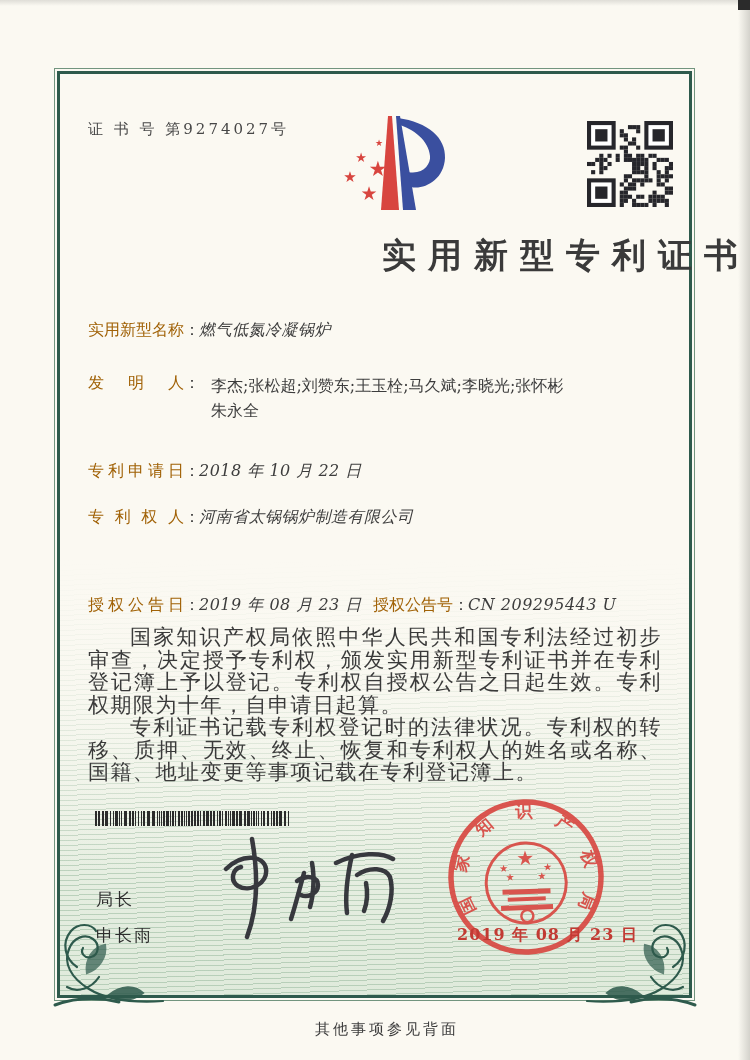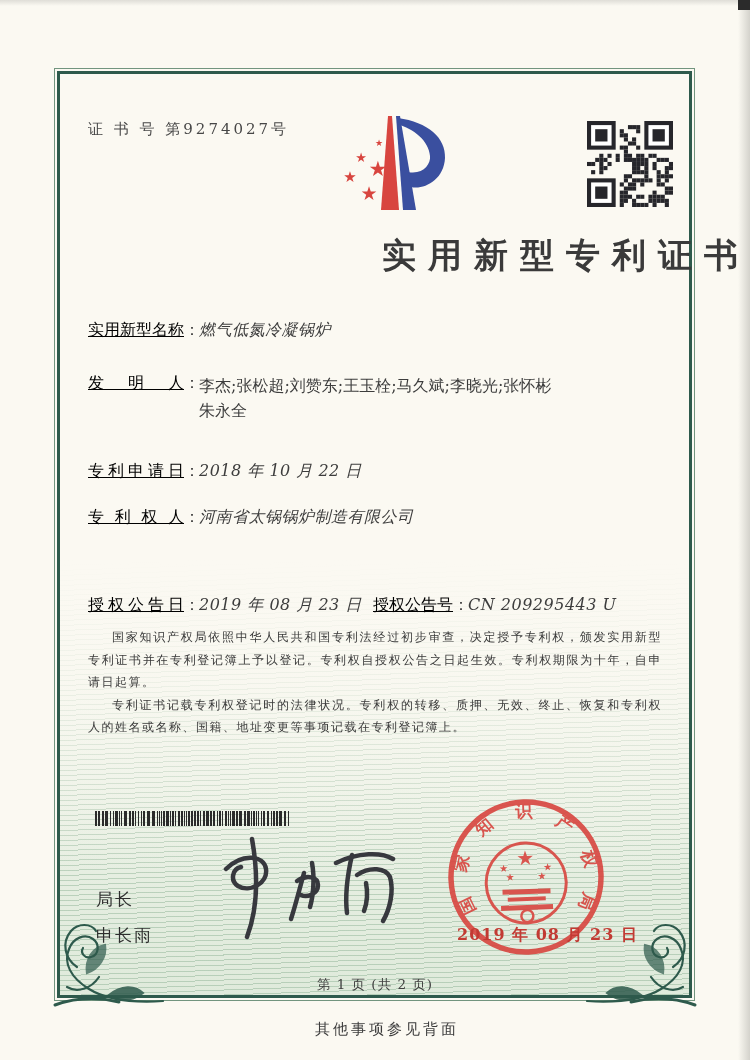--- a/index.html
+++ b/index.html
@@ -30,29 +30,29 @@
 
   .cert-number{position:absolute;left:88px;top:120px;font-size:15px;letter-spacing:3px;color:#474747;z-index:2;}
 
   .logo{position:absolute;left:326px;top:110px;width:142px;height:124px;z-index:2;}
   .qr{position:absolute;left:587px;top:121px;width:86px;height:86px;z-index:2;}
 
   .title{position:absolute;left:0;top:233px;width:750px;text-align:right;
     font-size:34px;font-weight:600;letter-spacing:12px;color:#3a3a3a;z-index:2;}
 
   .row{position:absolute;left:88px;font-size:16px;color:#3d3d3d;white-space:nowrap;z-index:2;}
-  .lbl{display:inline-block;width:96px;text-align:justify;text-align-last:justify;color:#000000;text-decoration:underline;}
+  .lbl{display:inline-block;width:96px;text-align:justify;text-align-last:justify;color:#a16207;}
   .colon{display:inline-block;width:15px;}
   .val{letter-spacing:.5px;font-style:italic;}
-  .val-block{display:inline-block;vertical-align:top;width:470px;white-space:normal;line-height:25px;}
+  .val-block{display:inline-block;vertical-align:top;width:470px;white-space:normal;line-height:25px;margin-left:12px;}
   .pair2{position:absolute;left:285px;top:0;white-space:nowrap;}
   .pair2 .lbl{width:80px;}
 
   .paras{position:absolute;left:88px;top:626px;width:574px;z-index:2;
-    font-size:12px;line-height:22.5px;letter-spacing:1.5px;color:#3a3a3a;text-align:justify;}
+    font-size:21px;line-height:22.5px;letter-spacing:1.5px;color:#3a3a3a;text-align:justify;}
   .paras p{margin:0;text-indent:2em;}
 
   .barcode{position:absolute;left:95px;top:811px;width:196px;height:15px;z-index:2;}
 
   .director{position:absolute;left:96px;top:860px;z-index:3;
     font-family:"DejaVu Sans","Liberation Sans",sans-serif;font-size:17px;color:#2e2e2e;letter-spacing:2px;margin-top:28px;}
   .director div{margin-bottom:13px;}
 
   .signature{position:absolute;left:200px;top:833px;width:205px;height:108px;z-index:3;}
 
@@ -378,19 +378,18 @@
     <g transform="scale(-1,1) translate(-120,0)" stroke="#2e5a4c" fill="none" stroke-width="2.2" stroke-linecap="round">
       <path d="M116,86 C84,88 58,84 42,74 C24,63 16,48 22,34 C26,23 38,18 46,24 C53,29 52,40 44,42 C38,44 33,38 36,33"></path>
       <path d="M30,52 C18,44 14,28 24,16 C31,8 44,8 49,16"></path>
       <path d="M52,62 C44,74 30,78 20,72"></path>
       <path d="M62,80 C74,70 88,70 96,78 C86,86 72,87 62,80 Z" fill="#2e5a4c" opacity=".85"></path>
       <path d="M40,58 C38,44 46,32 58,30 C60,42 52,54 40,58 Z" fill="#2e5a4c" opacity=".7"></path>
       <path d="M8,90 C30,82 52,82 72,87" stroke-width="3"></path>
     </g>
   </svg>
 
-  <div class="page-number">第 1 页 (共 2 页)</div>
   <div class="footer-note">其他事项参见背面</div>
 
   <div class="scan-top"></div>
   <div class="scan-right"></div>
   <div class="scan-corner"></div>
 </div>
 
 </body></html>

